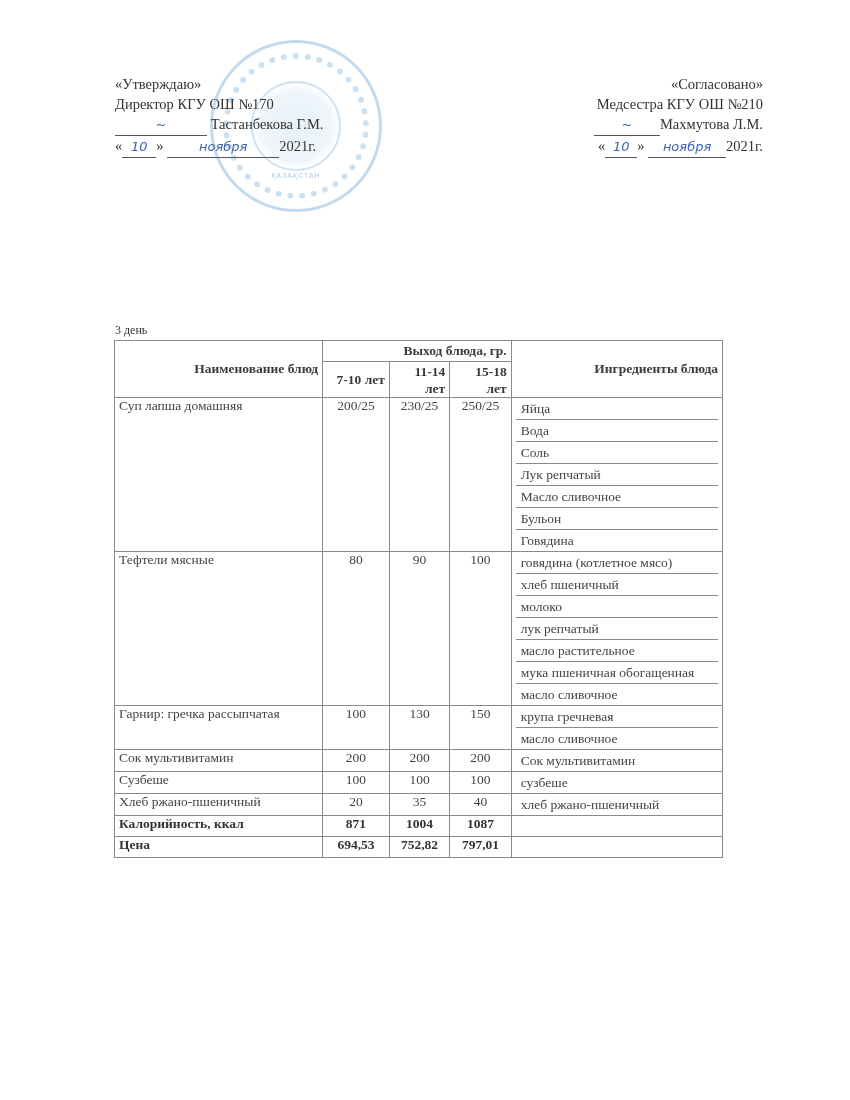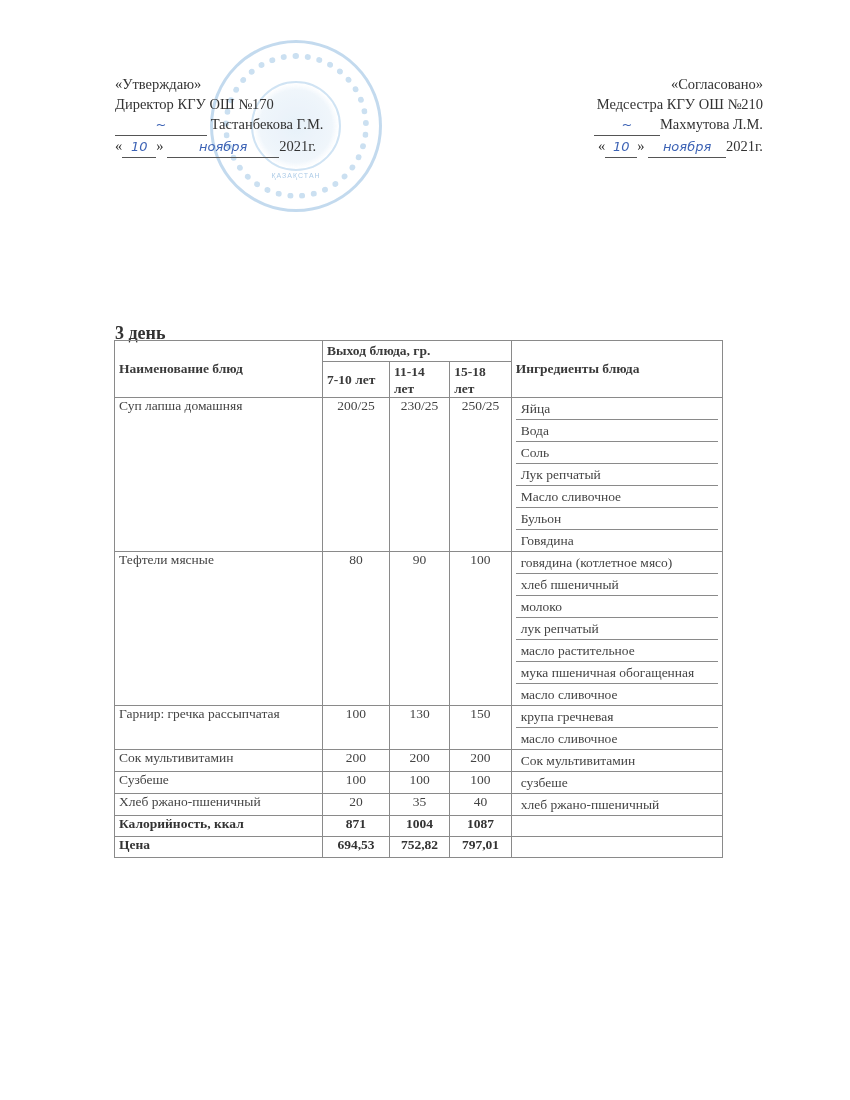--- a/index.html
+++ b/index.html
@@ -37,31 +37,31 @@
   }
   .approve-left div, .approve-right div { white-space: nowrap; }
   .sig { display: inline-block; border-bottom: 1px solid #555; color: #3d63b5; font-style: italic; font-family: "DejaVu Sans", sans-serif; font-size: 13px; text-align: center; }
 
   
   .title-block {
     position: absolute; left: 0; width: 850px; top: 205px; text-align: center;
     font-weight: bold; font-size: 14px; line-height: 18px; color: #333;
   }
   .week { position: absolute; left: 0; width: 850px; top: 286px; text-align: center; font-weight: bold; font-size: 14px; color: #333; }
-  .day { position: absolute; left: 115px; top: 323px; font-weight: bold; font-size: 18px; color: #333; }
+  .day { position: absolute; left: 115px; top: 323px; font-weight: normal; font-size: 12px; color: #333; }
 
   
   table.menu {
     position: absolute; left: 114px; top: 340px; width: 609px;
     border-collapse: collapse; font-size: 13.5px; color: #444;
   }
   table.menu td, table.menu th {
     border: 1px solid #8a8a8a; padding: 0 4px; vertical-align: top;
   }
-  table.menu th { font-weight: bold; text-align: left; vertical-align: middle; color: #3a3a3a; }
+  table.menu th { font-weight: bold; text-align: right; vertical-align: middle; color: #3a3a3a; }
   .c-name { width: 193px; }
   .c-a { width: 62px; }
   .c-b { width: 56px; }
   .c-c { width: 57px; }
   .c-ing { width: 196px; }
   .num { text-align: center; }
   td.ing-cell { padding: 0; }
   table.ing { border-collapse: collapse; width: 100%; }
   table.ing td { border: none; border-bottom: 1px solid #8a8a8a; padding: 2px 5px 1px 5px; height: 18px; line-height: 18px; }
   table.ing tr:last-child td { border-bottom: none; }

